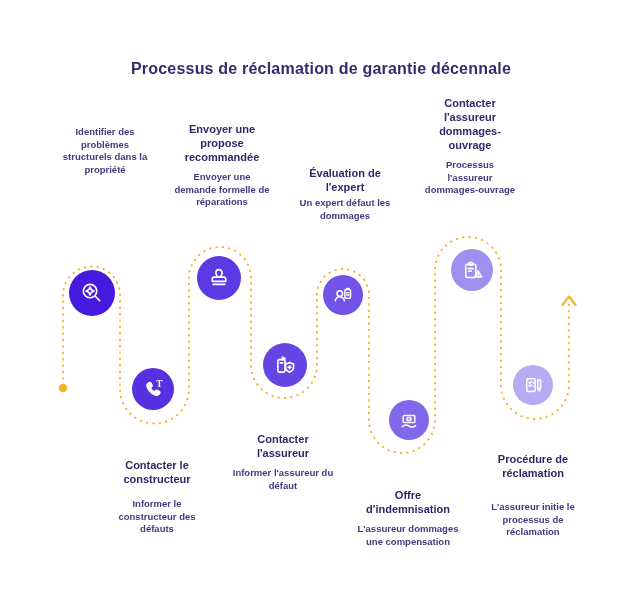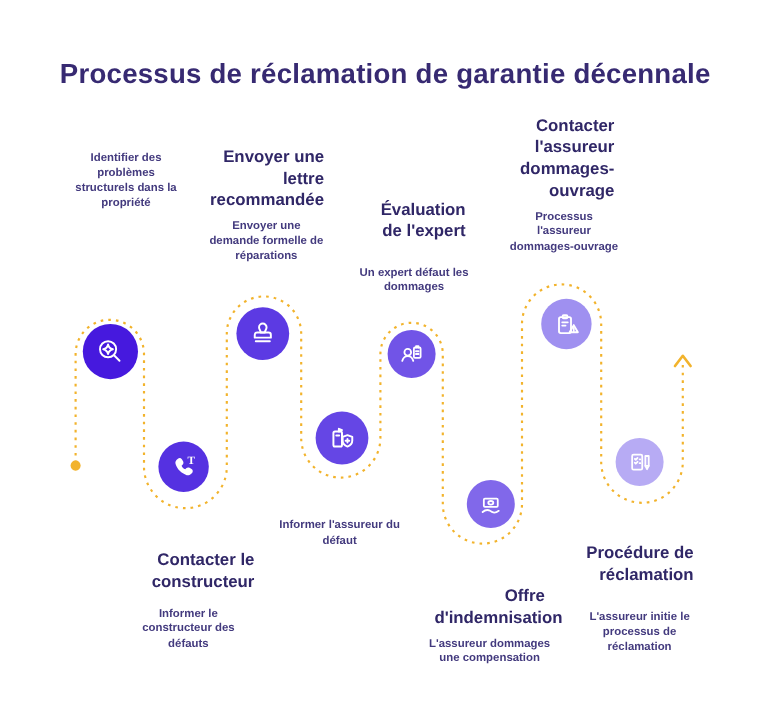--- a/index.html
+++ b/index.html
@@ -3,29 +3,28 @@
 <meta charset="utf-8">
 <style>
   html,body{margin:0;padding:0;}
   body{
     width:642px;height:600px;background:#ffffff;overflow:hidden;
     font-family:"Liberation Sans","DejaVu Sans",sans-serif;
     position:relative;
   }
   .canvas{position:absolute;left:0;top:0;width:642px;height:600px;}
   .title{
-    position:absolute;left:0;top:48px;width:642px;text-align:center;
-    font-size:23px;font-weight:700;color:#372a72;letter-spacing:.2px;
+    position:absolute;left:0;top:60px;width:642px;text-align:center;
+    font-size:16px;font-weight:700;color:#372a72;letter-spacing:.2px;
   }
   .path-layer{position:absolute;left:0;top:0;pointer-events:none;}
   .step-text{position:absolute;text-align:center;}
   .step-label{
-    font-size:14px;font-weight:700;color:#302767;line-height:1.28;
+    font-size:11px;font-weight:700;color:#302767;line-height:1.28;
     margin:0 0 7px 0;
-    text-align:right;
   }
   .step-desc{
     font-size:9.5px;font-weight:600;color:#433a7e;line-height:1.32;margin:0;
   }
   .node{
     position:absolute;border-radius:50%;
     display:flex;align-items:center;justify-content:center;
   }
   .node svg{display:block;}
 </style>
@@ -62,46 +61,47 @@
     <div class="step-desc" style="width:100px;margin:12px auto">Informer le constructeur des défauts</div>
   </div>
   <div class="node" style="left: 132px; top: 368px; width: 42px; height: 42px; background: rgb(85, 49, 225);">
     <svg width="25" height="25" viewBox="0 0 24 24" fill="none">
       <path fill="#fff" d="M7 5.1c.9-.9 2.4-.7 3.1.4l1 1.6c.5.9.4 2-.4 2.7l-.8.8c.6 1.3 1.6 2.3 2.9 2.9l.8-.8c.7-.8 1.8-.9 2.7-.4l1.6 1c1.1.7 1.3 2.2.4 3.1l-.9.9c-.9.9-2.2 1.3-3.4.9-2.1-.7-4-1.9-5.6-3.5C7 13.2 5.8 11.3 5.1 9.2c-.4-1.2 0-2.5.9-3.4z"></path>
       <text x="14.6" y="9.6" font-size="9" font-weight="bold" fill="#fff" font-family="Liberation Serif, serif">T</text>
     </svg>
   </div>
 
   <div class="step-text" style="left:166px;top:122px;width:112px">
-    <div class="step-label" style="width:96px;margin:0 auto 7px">Envoyer une lettre recommandée</div>
+    <div class="step-label" style="width:96px;margin:0 auto 7px">Envoyer une propose recommandée</div>
     <div class="step-desc" style="width:100px;margin:0 auto">Envoyer une demande formelle de réparations</div>
   </div>
   <div class="node" style="left: 197px; top: 256px; width: 44px; height: 44px; background: rgb(92, 58, 227);">
     <svg width="26" height="26" viewBox="0 0 24 24" fill="none" stroke="#fff" stroke-width="1.5" stroke-linecap="round" stroke-linejoin="round">
       <path d="M10.4 11.2c0-1.6-1.3-2.3-1.3-4A2.9 2.9 0 0 1 12 4.3a2.9 2.9 0 0 1 2.9 2.9c0 1.7-1.3 2.4-1.3 4z"></path>
       <path d="M7.6 11.2h8.8c1 0 1.8.8 1.8 1.8v2.1H5.8v-2.1c0-1 .8-1.8 1.8-1.8z"></path>
       <path d="M6.6 17.9h10.8"></path>
     </svg>
   </div>
 
   <div class="step-text" style="left:228px;top:432px;width:110px">
+    <div class="step-label" style="width:70px;margin:0 auto 7px">Contacter l'assureur</div>
     <div class="step-desc" style="width:104px;margin:0 auto">Informer l'assureur du défaut</div>
   </div>
   <div class="node" style="left: 263px; top: 343px; width: 44px; height: 44px; background: rgb(101, 70, 229);">
     <svg width="26" height="26" viewBox="0 0 24 24" fill="none" stroke="#fff" stroke-width="1.5" stroke-linecap="round" stroke-linejoin="round">
       <rect x="5.4" y="7" width="6.6" height="11.6" rx="1.2"></rect>
       <path d="M9.6 7V4.9l2.4 1.1-2.4 1"></path>
       <path d="M7.6 10h2.2"></path>
       <path d="M16.2 9.8l3.7 1.4v2.7c0 2.4-1.6 3.9-3.7 4.7-2.1-.8-3.7-2.3-3.7-4.7v-2.7z"></path>
       <path d="M16.2 12.7v2.8 M14.8 14.1h2.8"></path>
     </svg>
   </div>
 
   <div class="step-text" style="left:293px;top:166px;width:104px">
-    <div class="step-label" style="width:86px;margin:0 auto 20px">Évaluation de l'expert</div>
+    <div class="step-label" style="width:86px;margin:0 auto 3px">Évaluation de l'expert</div>
     <div class="step-desc" style="width:96px;margin:0 auto">Un expert défaut les dommages</div>
   </div>
   <div class="node" style="left: 323px; top: 275px; width: 40px; height: 40px; background: rgb(113, 84, 231);">
     <svg width="24" height="24" viewBox="0 0 24 24" fill="none" stroke="#fff" stroke-width="1.5" stroke-linecap="round" stroke-linejoin="round">
       <circle cx="8.8" cy="10.6" r="2.8"></circle>
       <path d="M4.2 17.8c.6-2.6 2.4-4.1 4.6-4.1s4 1.5 4.6 4.1"></path>
       <rect x="13.9" y="6.6" width="5.6" height="8.6" rx="1"></rect>
       <path d="M15.7 6.6V5.4h2v1.2"></path>
       <path d="M15.6 9.7h2.2 M15.6 12h2.2"></path>
     </svg>

